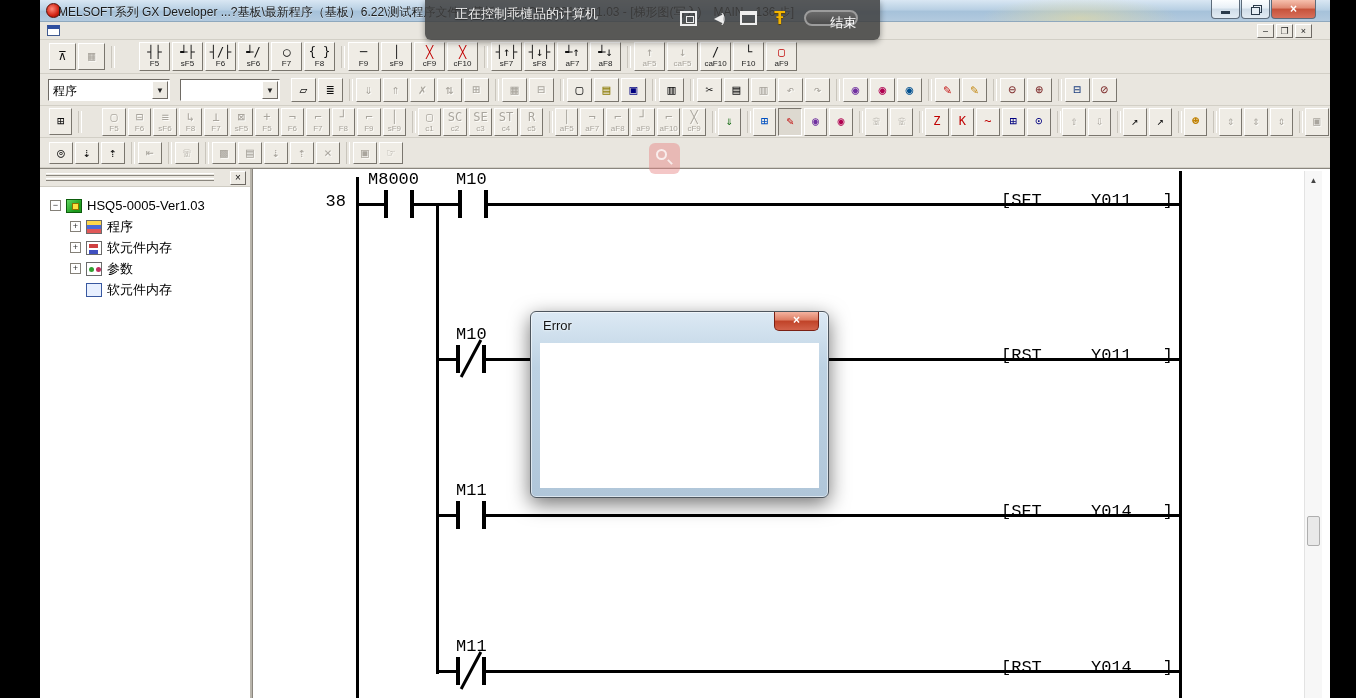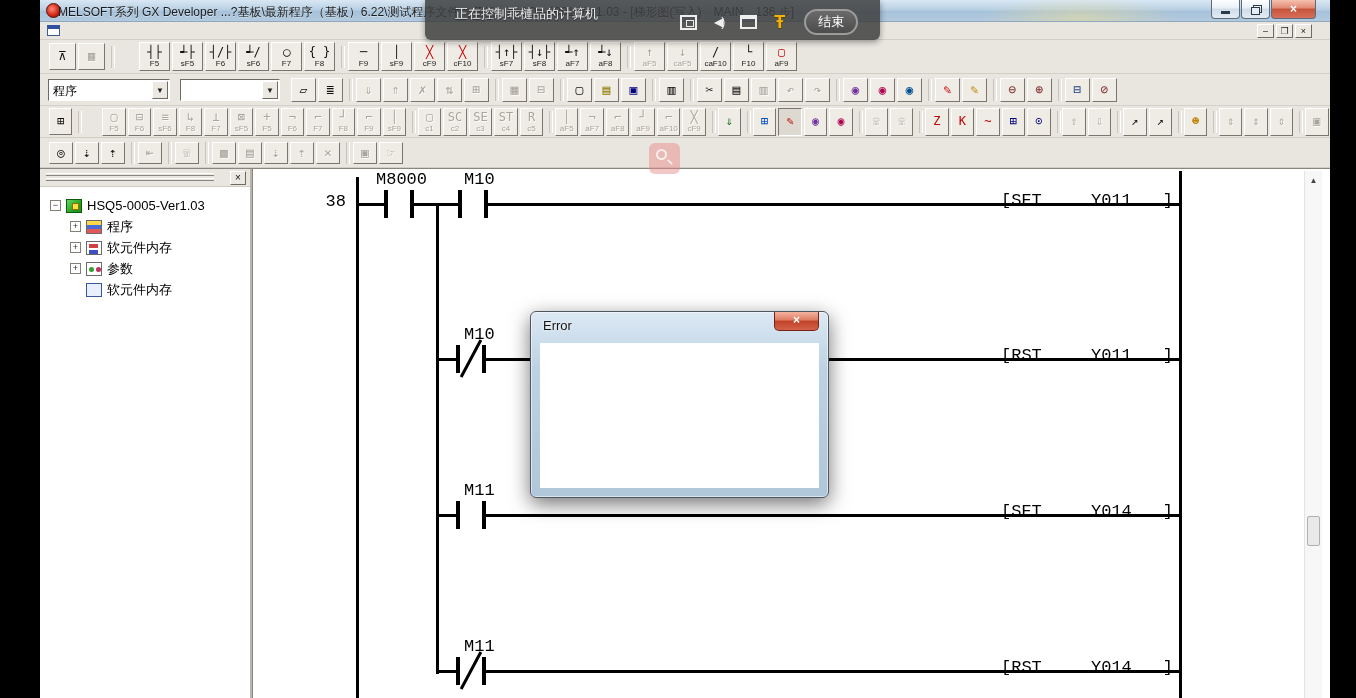--- a/index.html
+++ b/index.html
@@ -115,21 +115,21 @@
     border-left:1px solid #8a867e; }
   .lrail, .rrail, .branch { position:absolute; width:3px; background:#000; }
   .lrail { left:103px; top:8px; bottom:0; }
   .rrail { left:926px; top:2px; bottom:0; }
   .branch { left:183px; top:35px; height:470px; }
   .rung1 { position:absolute; left:103px; top:34px; width:823px; height:3px; background:#000; }
   .subrung { position:absolute; left:183px; width:743px; height:3px; background:#000; }
   .subrung.r2 { top:189px; } .subrung.r3 { top:345px; } .subrung.r4 { top:501px; }
   .lfont { font-family:"Liberation Mono","DejaVu Sans Mono",monospace; font-size:17px; color:#000; }
   .stepnum { position:absolute; left:-55px; top:-11px; width:45px; text-align:right; }
-  .rlabel { position:absolute; top:-33px;margin-left:8px; }
+  .rlabel { position:absolute; top:-33px; }
   .rung1 .lab1 { left:12px; } .rung1 .lab2 { left:100px; }
   .subrung .rlabel { left:20px; }
   .contact { position:absolute; top:-14px; width:30px; height:30px; background:#fff; }
   .rung1 .ct1 { left:28px; } .rung1 .ct2 { left:102px; }
   .subrung .contact { left:20px; }
   .contact .bar { position:absolute; top:1px; width:4px; height:28px; background:#000; }
   .contact .bl { left:0; } .contact .br { right:0; }
   .contact .slash { display:none; position:absolute; left:-6px; top:13px; width:42px; height:3px;
     background:#000; transform:rotate(-62deg); }
   .nc .slash { display:block; }
@@ -152,23 +152,23 @@
   .rb-status { position:absolute; left:30px; top:5px; font-size:13px; color:#f2f2f2;
     text-shadow:0 1px 1px rgba(0,0,0,.6); white-space:nowrap; }
   .rb-icons { position:absolute; left:255px; top:9px; display:flex; align-items:center; gap:17px; }
   .rb-full { width:17px; height:15px; border:2px solid #eee; position:relative; }
   .rb-full::after { content:""; position:absolute; right:1px; bottom:1px; width:6px; height:5px;
     border:1px solid #eee; }
   .rb-speaker { color:#eee; font-size:12px; letter-spacing:-2px; }
   .rb-winsel { width:17px; height:14px; border:2px solid #eee; border-top-width:4px; }
   .rb-pin { color:#f2b400; font-size:18px; font-weight:bold; line-height:18px;
     text-shadow:0 1px 1px #5a4000; }
-  .rb-end { margin-left:2px; width:54px; height:26px; border-radius:14px;
+  .rb-end { margin-left:2px; width:54px; height:16px; border-radius:14px;
     background:linear-gradient(#6a6a6a,#4c4c4c); border:2px solid #9c9c9c;
-    color:#fff; font-size:13px; text-align:center; line-height:22px; }
+    color:#fff; font-size:13px; text-align:right; line-height:22px; }
 
   
   .recsquare { position:absolute; left:649px; top:143px; width:31px; height:31px; z-index:60;
     background:rgba(231,130,130,.45); border-radius:6px; }
   .recsquare .lens { position:absolute; left:7px; top:6px; width:11px; height:11px;
     border:2px solid rgba(255,255,255,.75); border-radius:50%; }
   .recsquare .handle { position:absolute; left:18px; top:18px; width:6px; height:2px;
     background:rgba(255,255,255,.75); transform:rotate(45deg); }
 
   

